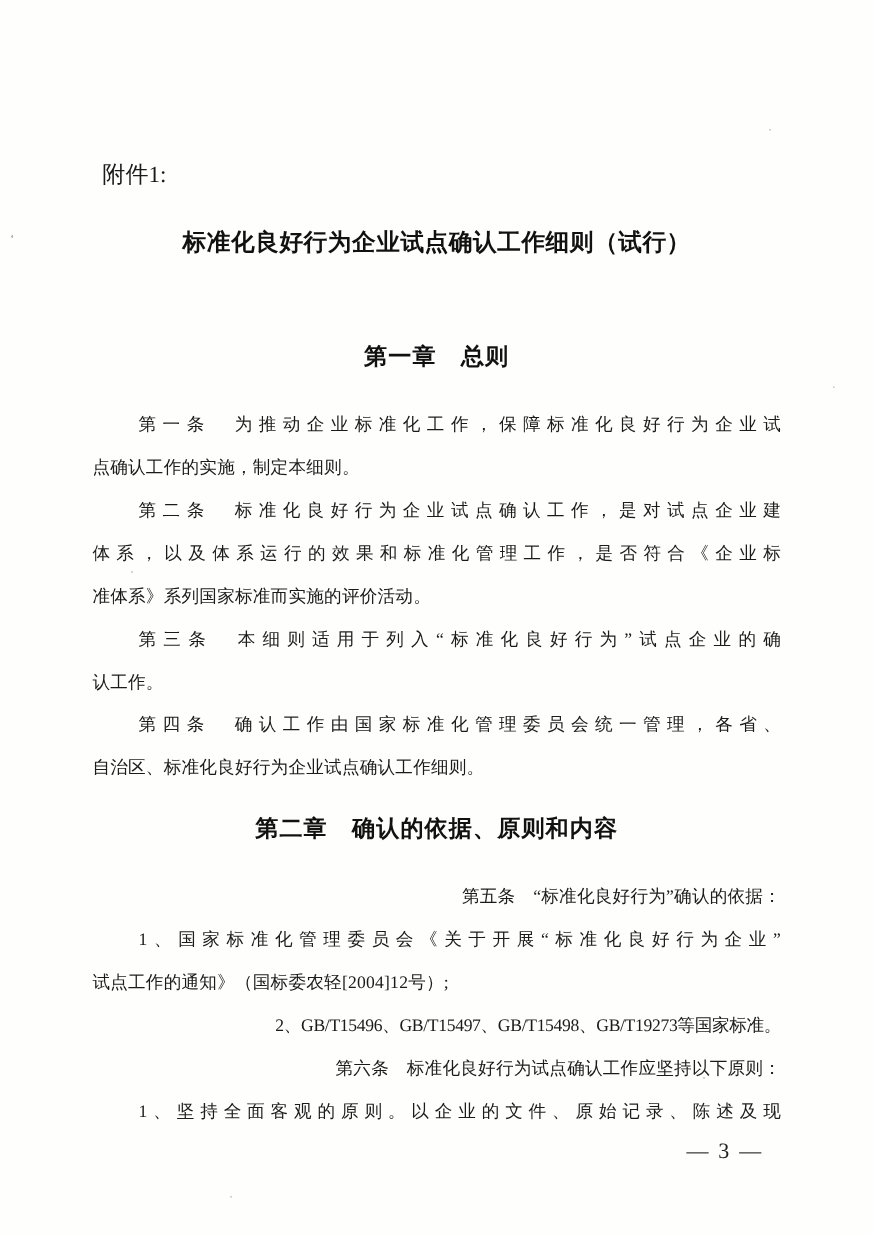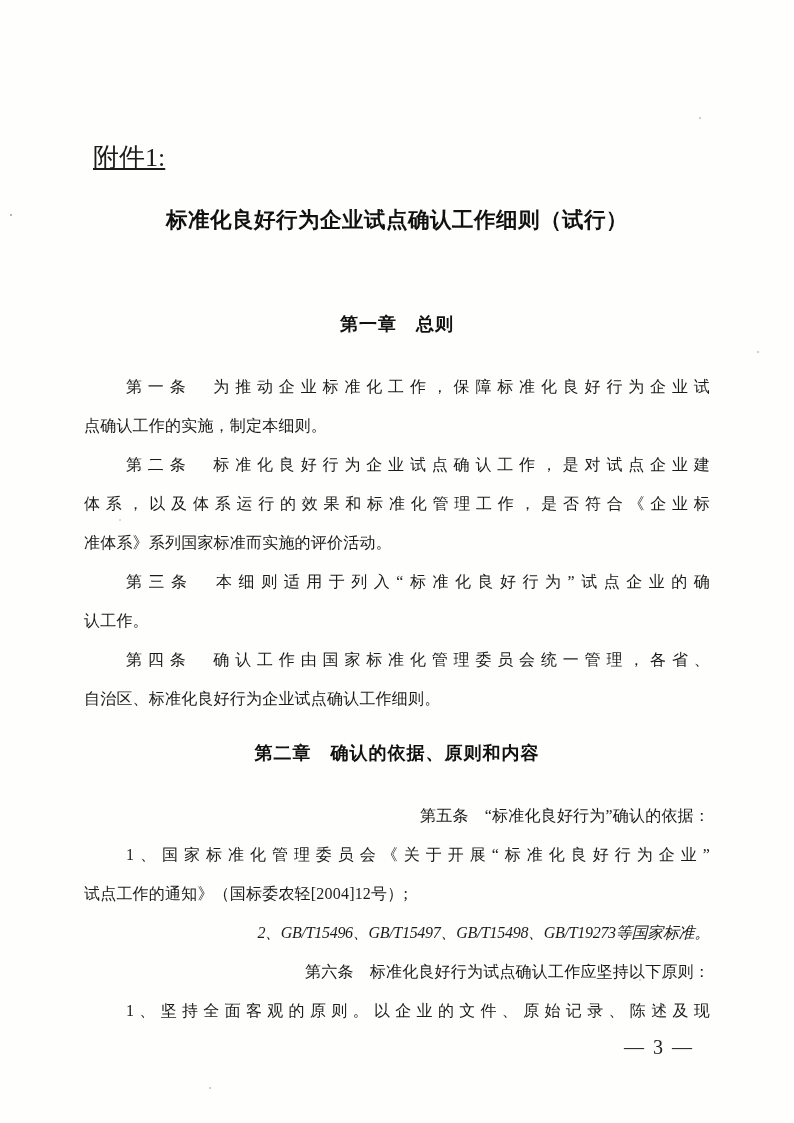--- a/index.html
+++ b/index.html
@@ -20,60 +20,59 @@
     background-image:
       radial-gradient(circle 2px at 11px 215px, #b5b5b5 50%, transparent 55%),
       radial-gradient(circle 1.5px at 700px 118px, #cfcfcf 50%, transparent 55%),
       radial-gradient(circle 1.5px at 758px 352px, #d2d2d2 50%, transparent 55%),
       radial-gradient(circle 1.5px at 120px 520px, #d6d6d6 50%, transparent 55%),
       radial-gradient(circle 1.5px at 640px 980px, #d2d2d2 50%, transparent 55%),
       radial-gradient(circle 1.5px at 210px 1088px, #cfcfcf 50%, transparent 55%);
   }
   .attachment {
     margin: 146px 0 0 93px;
-    font-size: 26px;
+    font-size: 21px;
     line-height: 24px;
-    text-decoration: underline;
   }
   .title {
     margin: 36px 84px 77px 84px;
     width: 626px;
     text-align: center;
     font-size: 21.5px;
     font-weight: bold;
     line-height: 28px;
     color: #111;
     letter-spacing: 0.5px;
   }
   .doc-body {
     display: flow-root;
     margin: 0 84px;
     width: 626px;
   }
   .chapter {
     text-align: center;
     font-weight: bold;
-    font-size: 18px;
+    font-size: 21px;
     line-height: 26px;
     margin: 22px 0 30px 0;
     color: #111;
     letter-spacing: 1px;
   }
   .chapter:first-child { margin-top: 0; }
   .line {
     font-size: 16px;
     line-height: 39px;
     letter-spacing: 0.2px;
   }
   .line.indent { text-indent: 42px; text-align: right; }
   .line.fill {
     text-align: justify;
     text-align-last: justify;
   }
-  .line.tight { letter-spacing: -0.3px; font-style: italic; }
+  .line.tight { letter-spacing: -0.3px; }
   .page-number {
     position: absolute;
     top: 1036px;
     right: 100px;
     font-size: 20px;
     letter-spacing: 2px;
     color: #222;
   }
 </style>
 </head>

